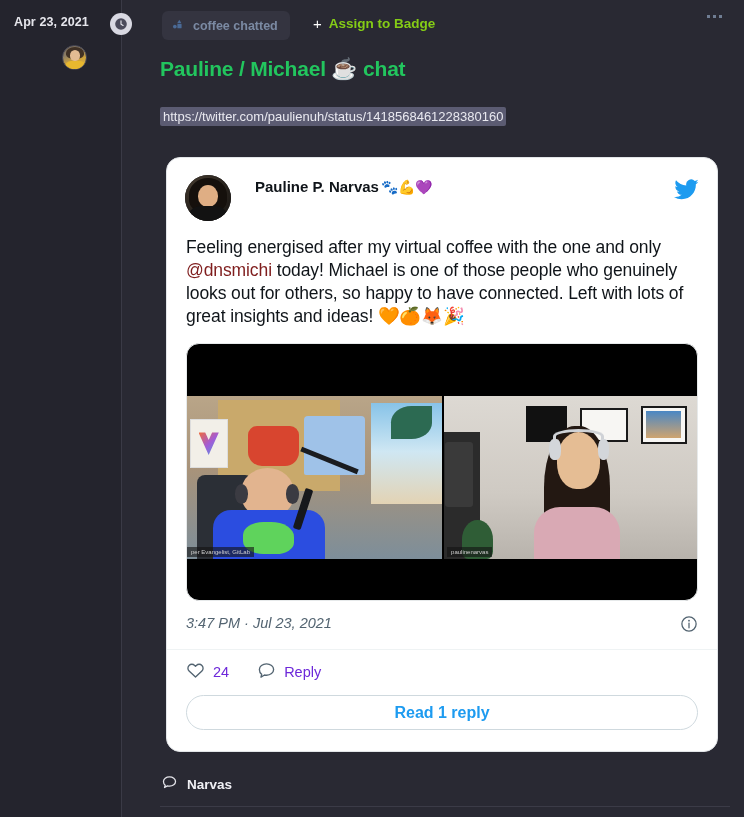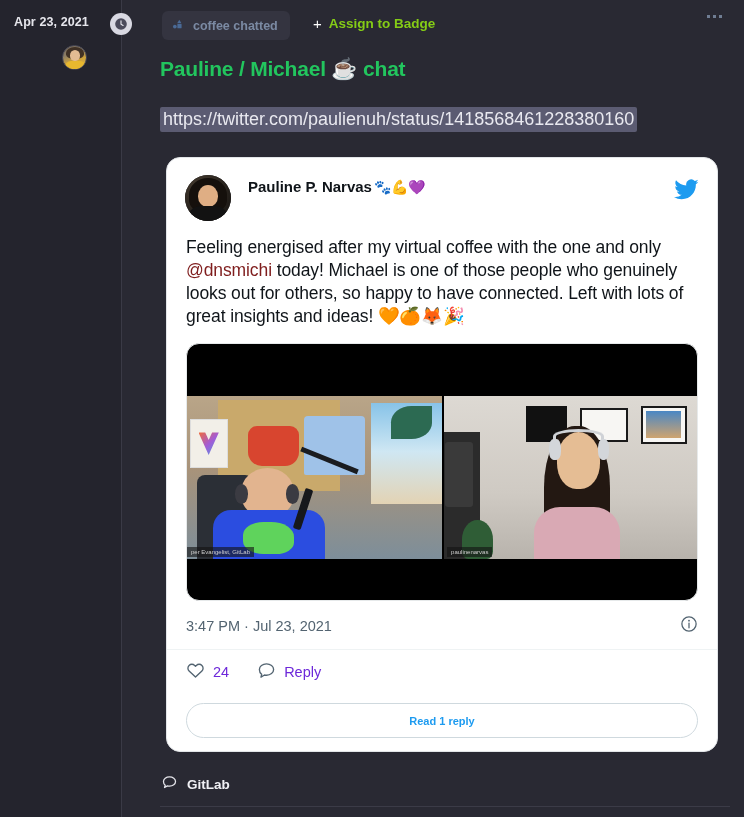--- a/index.html
+++ b/index.html
@@ -78,42 +78,42 @@
   .dots-menu i { width: 3px; height: 3px; background: #6f7d93; display: block; }
 
   
   .page-title {
     position: absolute; left: 160px; top: 57px;
     font-size: 21px; font-weight: 700; color: #22c55e;
     letter-spacing: -.2px; white-space: nowrap;
   }
   .url-line {
     position: absolute; left: 160px; top: 107px;
-    font-size: 18px; color: #e9e9f0;
+    font-size: 13px; color: #e9e9f0;
     background: #5b5b72; padding: 2px 3px; border-radius: 2px;
     white-space: nowrap;
   }
 
   
   .tweet-card {
     position: absolute; left: 166px; top: 157px;
     width: 552px; height: 595px;
     background: #ffffff; border: 1px solid #e2e5e8; border-radius: 14px;
     overflow: hidden;
   }
   .tw-head { display: flex; align-items: flex-start; padding: 17px 18px 0 18px; }
   .tw-avatar {
     width: 46px; height: 46px; border-radius: 50%; overflow: hidden; position: relative;
     background: #1d1d20; flex: 0 0 auto;
   }
   .tw-avatar .bg { position:absolute; inset:0; background: radial-gradient(circle at 35% 30%, #4a3f33 0%, #201c18 70%); }
   .tw-avatar .hr { position:absolute; left:4px; top:3px; width:38px; height:34px; border-radius:50% 50% 35% 35%; background:#15100c; }
   .tw-avatar .fc { position:absolute; left:13px; top:10px; width:20px; height:22px; border-radius:50% 50% 48% 48%; background:#dfae84; }
   .tw-avatar .sh { position:absolute; left:2px; top:31px; width:42px; height:18px; border-radius:14px 14px 0 0; background:#121212; }
-  .tw-names { margin-left: 17px; padding-top: 2px; }
+  .tw-names { margin-left: 24px; padding-top: 2px; }
   .tw-name {
     font-size: 15px; font-weight: 700; color: #0f1419; line-height: 1.3;
     display: flex; align-items: center; gap: 2px;
   }
   .tw-name .emj { font-size: 14px; }
   .tw-handle { font-size: 15px; color: #536471; line-height: 1.35; margin-top: 1px; }
   .tw-bird { margin-left: auto; padding-top: 2px; }
 
   .tw-body {
     padding: 15px 19px 0 19px;
@@ -171,35 +171,35 @@
     border:3px solid #cfd2d6; border-bottom:none; box-sizing:border-box; }
   .r-cup { position:absolute; top:26%; width:4.5%; height:13%; border-radius:40%; background:#d3d6da; }
   .r-cup.a { left:42%; } .r-cup.b { left:61%; }
   .r-torso { position:absolute; left:36%; top:68%; width:34%; height:32%; background:#d9a9b4; border-radius:26px 26px 0 0; }
   .r-tag {
     position:absolute; left:2%; bottom:2px; background:rgba(20,20,20,.62);
     color:#cfcfcf; font-size:6px; padding:2px 4px; white-space:nowrap;
   }
 
   .tw-ts {
-    display:flex; align-items:center; padding: 14px 19px 12px 19px;
-    border-bottom: 1px solid #eff3f4; margin: 0 0 0 0;
+    display:flex; padding: 14px 19px 12px 19px;
+    border-bottom: 1px solid #eff3f4; margin: 0 0 0 0; font-style: italic;
   }
   .tw-ts .ts-text { font-size: 14.5px; color: #536471; }
   .tw-ts .info { margin-left: auto; }
 
   .tw-actions { display:flex; align-items:center; gap: 0; padding: 11px 19px 0 19px; }
   .act { display:flex; align-items:center; gap: 8px; color:#6d28d9; font-size:14.5px; cursor:pointer; }
   .act + .act { margin-left: 28px; }
   .act .num { font-weight: 400; }
 
   .read-reply {
-    margin: 20px 19px 0 19px; height: 35px; border: 1px solid #cfd9de; border-radius: 18px;
+    margin: 12px 19px 0 19px; height: 35px; border: 1px solid #cfd9de; border-radius: 18px;
     display:flex; align-items:center; justify-content:center;
-    color: #1d9bf0; font-size: 11px; font-weight: 700; cursor:pointer; background:#fff;
+    color: #1d9bf0; font-size: 16px; font-weight: 700; cursor:pointer; background:#fff;
   }
 
   
   .comment-row {
     position:absolute; left: 161px; top: 774px;
     display:flex; align-items:center; gap: 9px;
   }
   .comment-label { font-size: 13.5px; font-weight: 700; color: #f0f0f5; }
   .bottom-divider {
     position:absolute; left: 160px; top: 806px; width: 570px; height: 1px; background: #3b3b47;
@@ -349,17 +349,17 @@
 
     <div class="read-reply">Read 1 reply</div>
   </div>
 
   <div class="comment-row">
     <span>
       <svg width="17" height="17" viewBox="0 0 24 24" aria-hidden="true">
         <path d="M12 4c4.7 0 8.5 2.9 8.5 6.6S16.7 17.2 12 17.2c-1 0-2-.1-2.9-.4L5 19l1-3.1C4.2 14.7 3.5 12.8 3.5 10.6 3.5 6.9 7.3 4 12 4z" fill="none" stroke="#e6e6ec" stroke-width="1.8" stroke-linejoin="round"></path>
       </svg>
     </span>
-    <span class="comment-label">GitLab</span>
+    <span class="comment-label">Narvas</span>
   </div>
   <div class="bottom-divider"></div>
 
 </div>
 
 </body></html>

